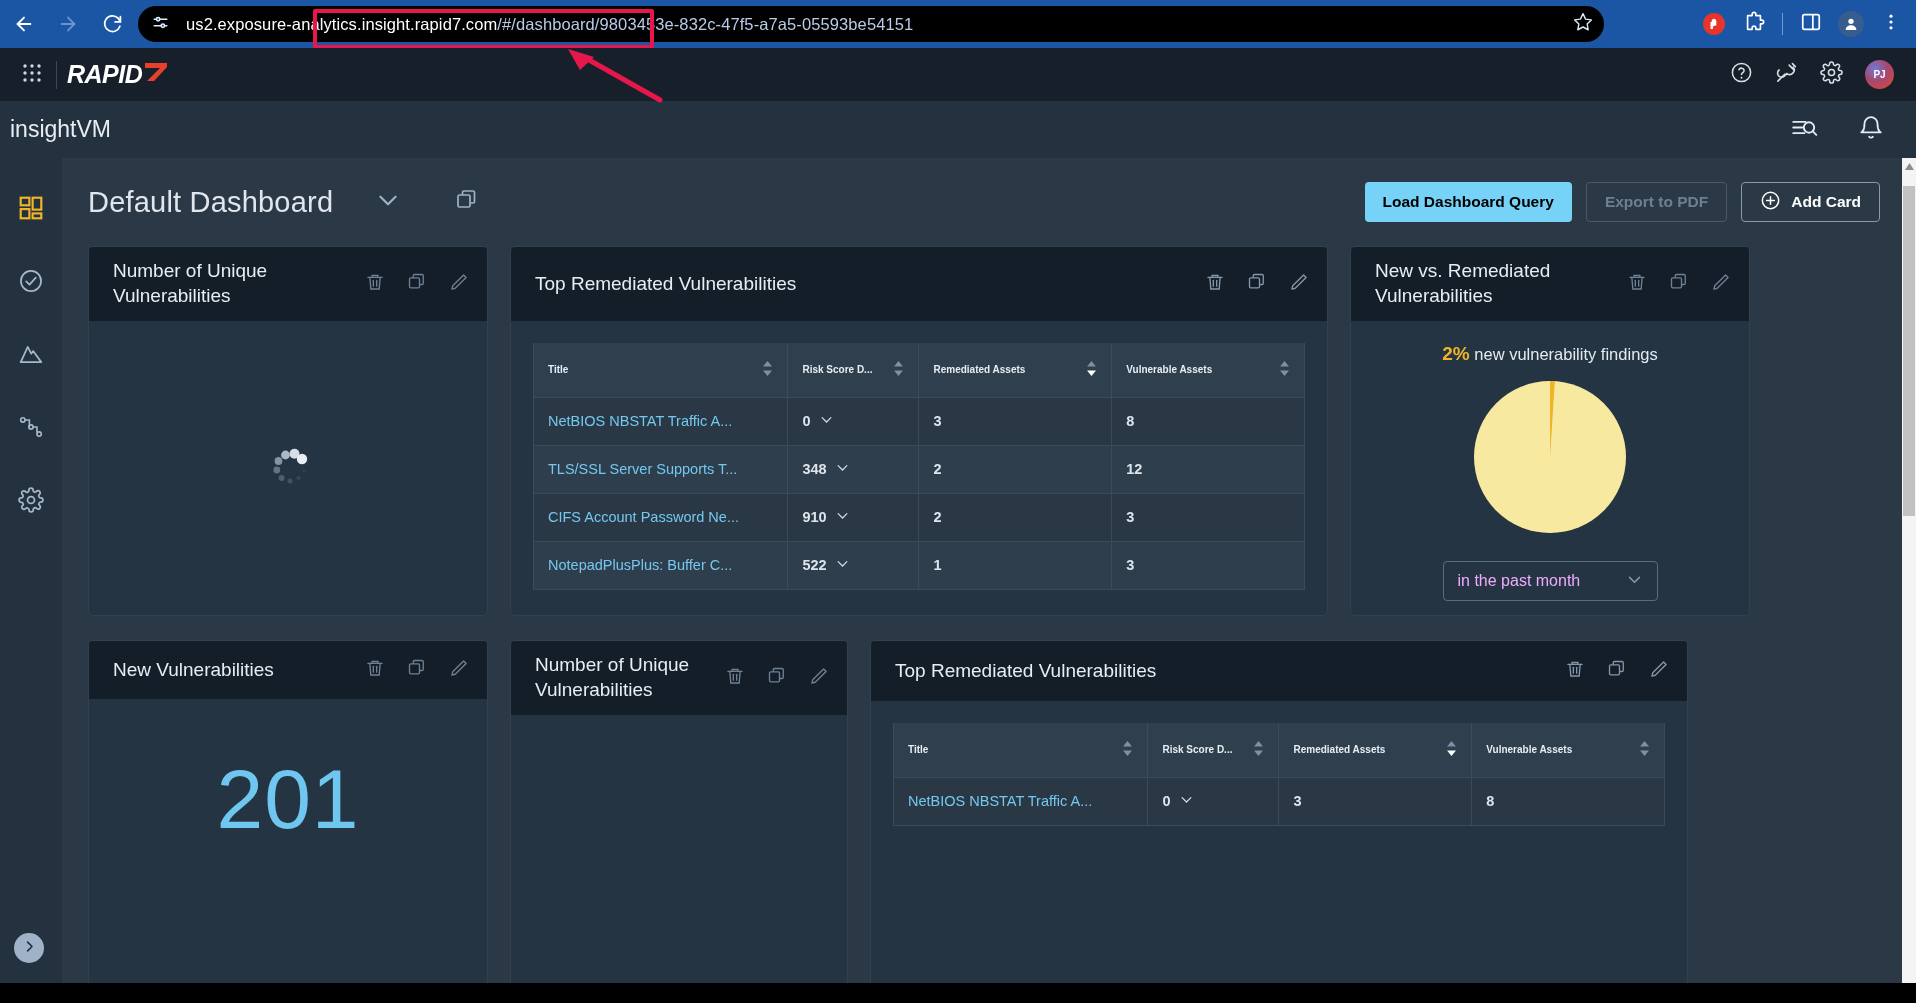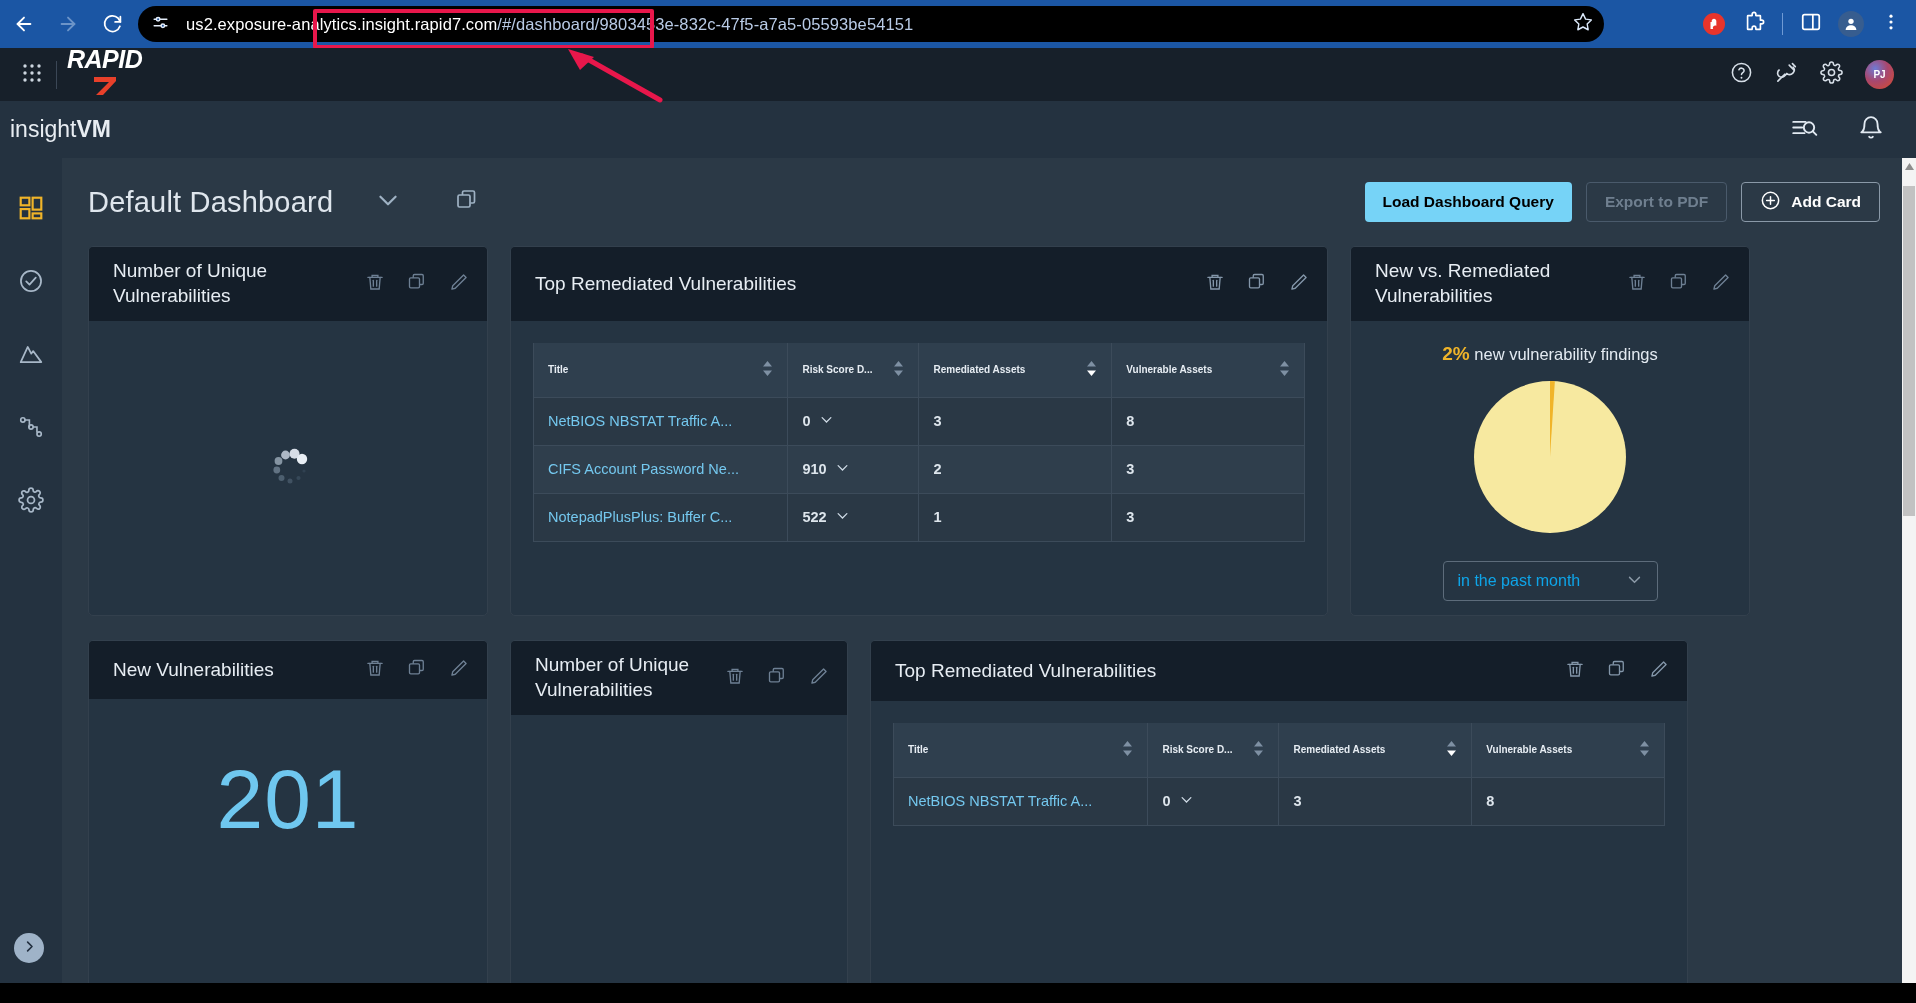--- a/index.html
+++ b/index.html
@@ -80,41 +80,41 @@
   
   .r7-header {
     position: absolute; left: 0; top: 48px; width: 1916px; height: 53px;
     background: #17202a;
     display: flex; align-items: center;
   }
   .grid-apps { margin-left: 12px; width: 40px; height: 40px; display:flex; align-items:center; justify-content:center; }
   .hdr-divider { width: 1px; height: 28px; background: #3b4756; margin: 0 10px 0 4px; }
   .r7-logo {
     font-size: 25px; font-weight: bold; font-style: italic; color: #ffffff;
-    letter-spacing: -.5px; display: flex; align-items: center; flex-direction: column;
+    letter-spacing: -.5px; display: flex; align-items: center;
   }
   .r7-mark {
     display: inline-block; margin-left: 1px;
   }
   .hdr-right { margin-left: auto; display: flex; align-items: center; gap: 22px; margin-right: 22px; }
   .pj-avatar {
     width: 29px; height: 29px; border-radius: 50%;
     background: radial-gradient(circle at 35% 30%, #6e7bd6 0%, #a8476f 45%, #d94c2a 100%);
     color: #fff; font-size: 10px; font-weight: bold;
     display: flex; align-items: center; justify-content: center;
   }
 
   
   .product-bar {
     position: absolute; left: 0; top: 101px; width: 1916px; height: 57px;
     background: #243240;
     display: flex; align-items: center;
   }
   .product-title { margin-left: 10px; font-size: 23px; color: #e8edf2; font-weight: 300; }
-  .product-title b { font-weight: 700; }
+  .product-title b { font-weight: 400; }
   .product-right { margin-left: auto; display: flex; align-items: center; gap: 40px; margin-right: 32px; }
 
   
   .rail {
     position: absolute; left: 0; top: 158px; width: 62px; height: 845px;
     background: #243240;
     display: flex; flex-direction: column; align-items: center;
     padding-top: 32px; gap: 33px;
   }
   .rail-item { width: 40px; height: 40px; display:flex; align-items:center; justify-content:center; }
@@ -199,21 +199,21 @@
   
   .pie-head { text-align: center; margin-top: 22px; font-size: 16.5px; color: #e3eaf1; }
   .pie-head .pct { color: #f0b429; font-weight: bold; font-size: 19px; }
   .pie-wrap { display: flex; justify-content: center; margin-top: 16px; }
   .pie {
     width: 152px; height: 152px; border-radius: 50%;
   }
   .period-wrap { display: flex; justify-content: center; margin-top: 28px; }
   .period {
     width: 215px; height: 40px; border: 1px solid #5d6c7b; border-radius: 4px;
-    background: transparent; color: #0ea5e9; font-size: 16px;
+    background: transparent; color: #f0abfc; font-size: 16px;
     display: flex; align-items: center; padding: 0 14px;
   }
   .period .cv { margin-left: auto; }
 
   
   .bignum {
     text-align: center; color: #6fc7ef; font-size: 84px; font-weight: 300;
     margin-top: 52px; letter-spacing: 1px;
   }
 
@@ -623,20 +623,33 @@
                         <span>0</span>
                         <span><svg width="15" height="15" viewBox="0 0 24 24" fill="none" stroke="#cfdbe6" stroke-width="2" stroke-linecap="round">
                             <polyline points="5 9 12 16 19 9"></polyline>
                           </svg></span>
                       </span>
                     </td>
                   <td>3</td>
                   <td>8</td>
                 </tr>
                 <tr>
+                  <td class="link">TLS/SSL Server Supports T...</td>
+                  <td>
+                      <span class="score-cell">
+                        <span>348</span>
+                        <span><svg width="15" height="15" viewBox="0 0 24 24" fill="none" stroke="#cfdbe6" stroke-width="2" stroke-linecap="round">
+                            <polyline points="5 9 12 16 19 9"></polyline>
+                          </svg></span>
+                      </span>
+                    </td>
+                  <td>2</td>
+                  <td>12</td>
+                </tr>
+                <tr>
                   <td class="link">CIFS Account Password Ne...</td>
                   <td>
                       <span class="score-cell">
                         <span>910</span>
                         <span><svg width="15" height="15" viewBox="0 0 24 24" fill="none" stroke="#cfdbe6" stroke-width="2" stroke-linecap="round">
                             <polyline points="5 9 12 16 19 9"></polyline>
                           </svg></span>
                       </span>
                     </td>
                   <td>2</td>

